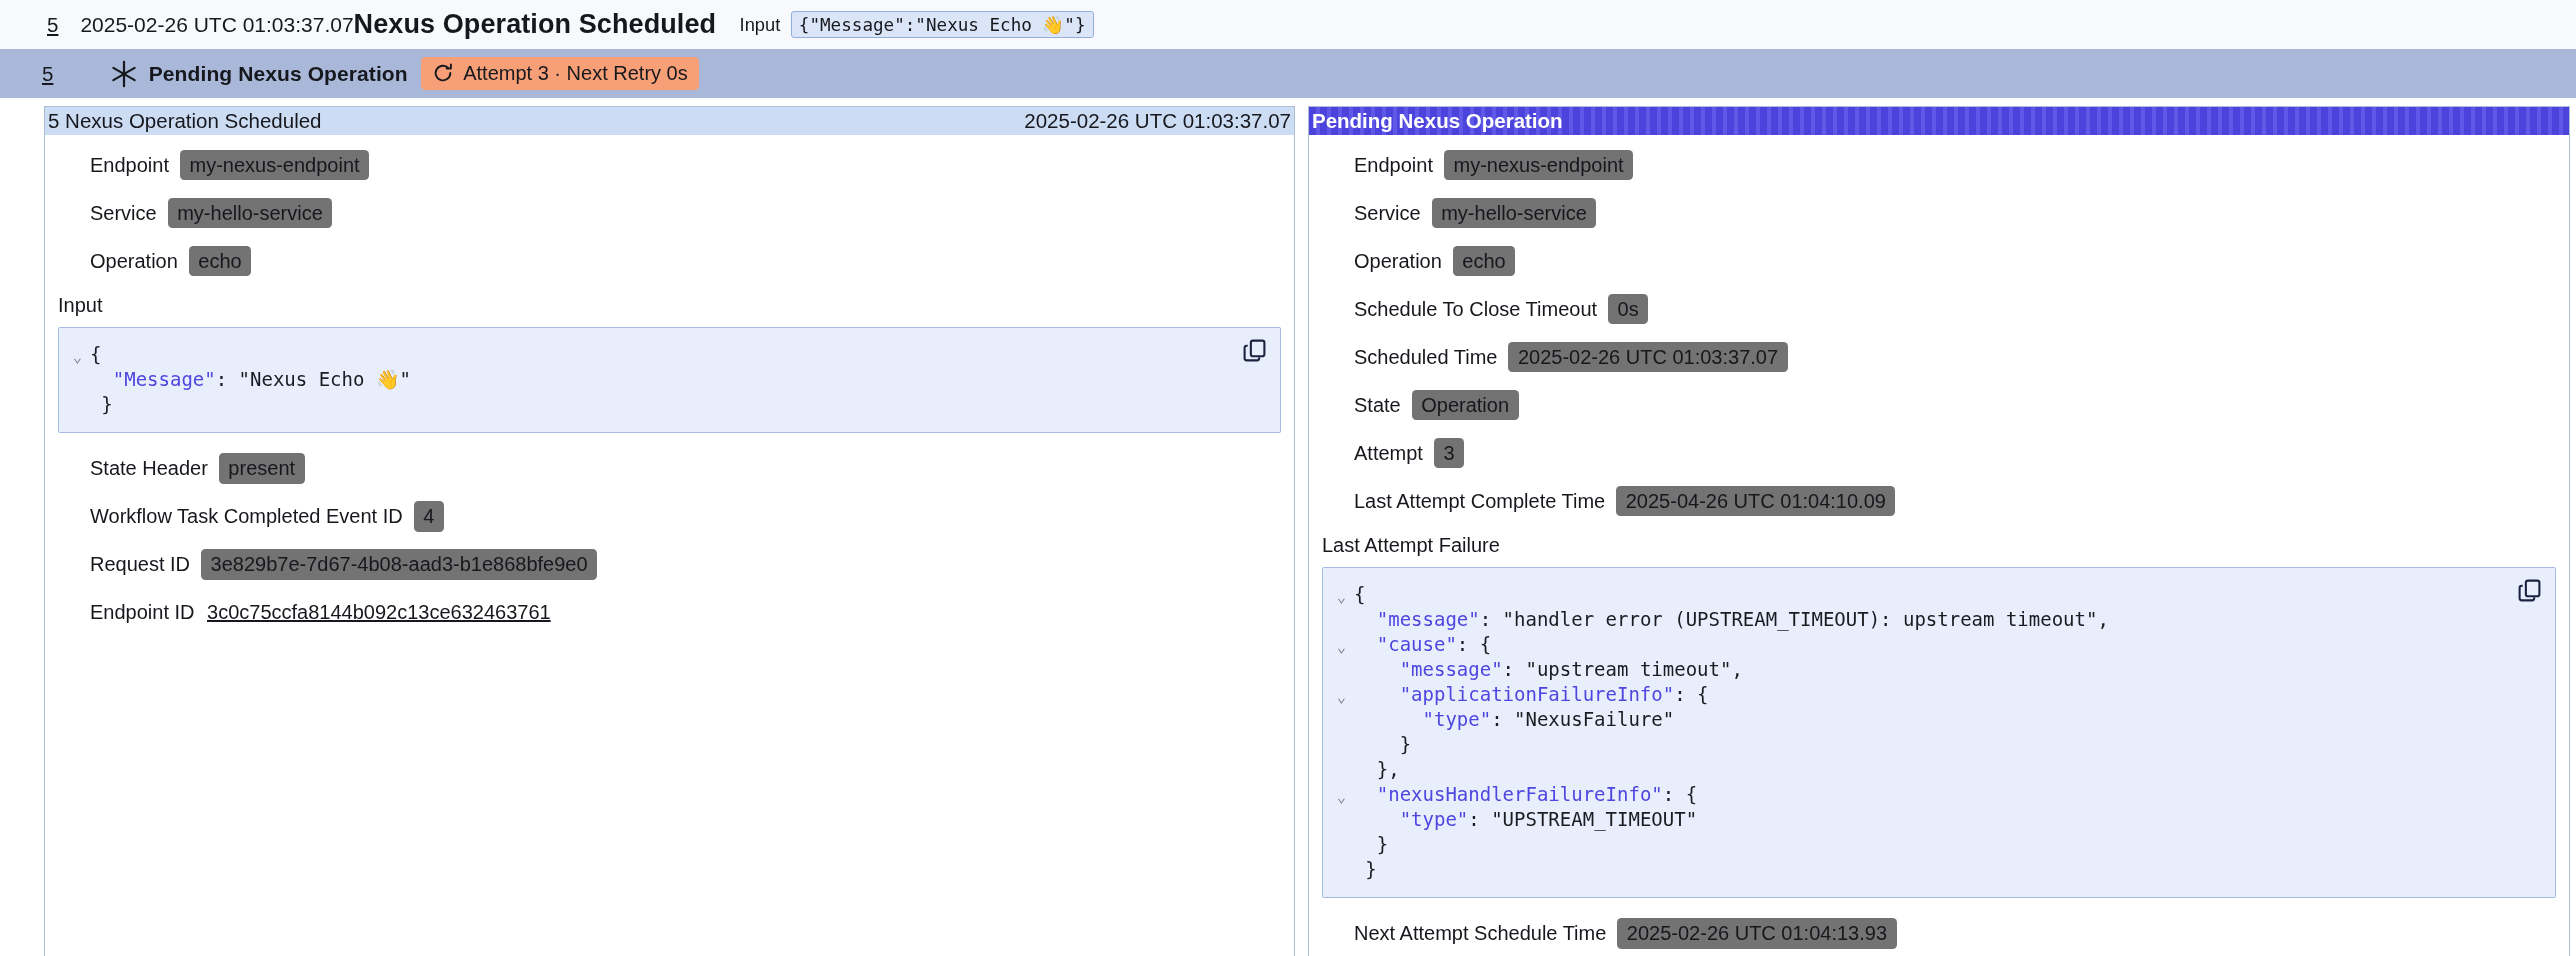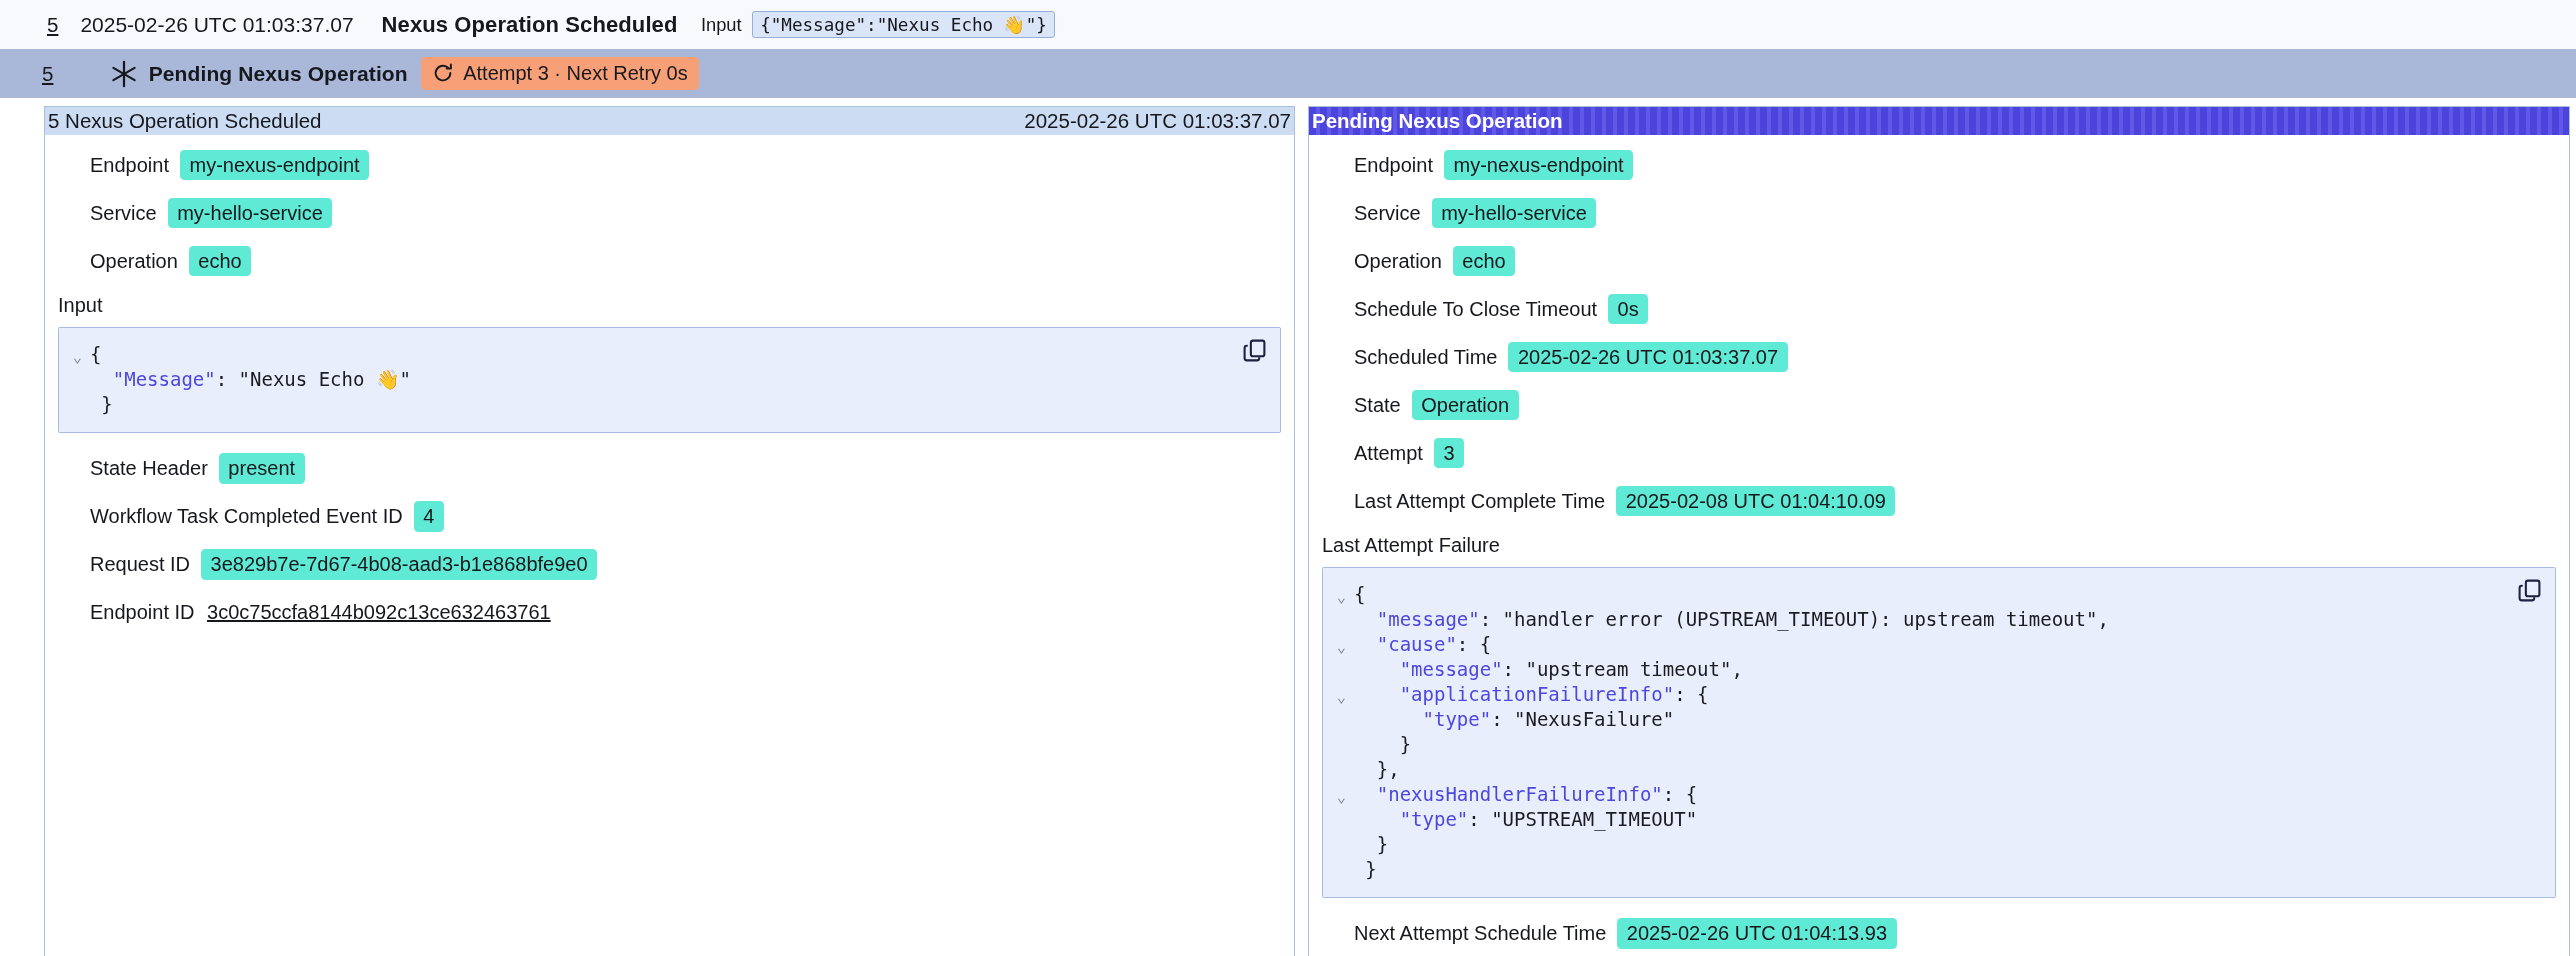--- a/index.html
+++ b/index.html
@@ -18,21 +18,21 @@
   .tl-dot   { position:absolute; left:5.1px;  top:64px; width:15.4px; height:15.4px; border-radius:50%;
               background:#17181c; box-shadow:0 0 0 3.7px #c7c3f2; }
   .tl-dots2 { position:absolute; left:9.5px; top:83px; height:13px; width:0; border-left:4.4px dotted #4a44df; }
 
   
   .ev-row { position:absolute; left:0; width:2576px; height:49px; display:flex; align-items:center; }
   #row1 { top:0; background:#f8f9fd; padding-left:47px; }
   #row2 { top:49px; background:#a9b8d9; padding-left:42px; }
   .ev-id { font-size:20.5px; font-weight:500; text-decoration:underline; color:#17181d; }
   .ev-ts { font-size:21px; margin-left:22px; }
-  .ev-title { font-size:22px; font-weight:700; margin-left:28px; letter-spacing:0.1px; }
+  .ev-title { font-size:27px; font-weight:700; letter-spacing:0.1px; }
   .ev-input-label { font-size:18.3px; margin-left:23.4px; }
   .ev-chip { margin-left:10.3px; font-family:"DejaVu Sans Mono", monospace; font-size:17.6px;
              background:#dbe5f8; border:1.5px solid #93aedd; border-radius:2.9px; padding:2.2px 7.3px; }
   #row2 .ev-title { margin-left:10.3px; font-size:21px; }
   .pending-icon { margin-left:57px; display:flex; align-items:center; }
   .retry-badge { margin-left:13px; background:#f7a078; border-radius:4.4px; padding:5.1px 11.7px;
                  display:flex; gap:8.8px; font-size:20px; font-weight:500; }
 
   
   .panel { position:absolute; top:106px; height:879px; background:#ffffff; border:0.7px solid #aabfd8; }
@@ -40,21 +40,21 @@
   #right-panel { left:1308px; width:1262px; }
   .panel-header { height:28px; display:flex; align-items:center; padding:0 3px; font-size:20.5px; font-weight:500; }
   #left-panel .panel-header { background:#ccdcf3; justify-content:space-between; }
   #right-panel .panel-header {
     background:repeating-linear-gradient(90deg,#4b43dc 0 6.6px,#6059e8 6.6px 11px);
     color:#ffffff; font-weight:600;
   }
   .panel-body { padding:14.6px 13px; }
 
   .field-row { display:flex; align-items:center; gap:11px; height:31px; margin-bottom:17px; font-size:20px;margin-left:32px; }
-  .field-value.badge { background:#5eead4; border-radius:4.4px; padding:3.7px 9.5px; }
+  .field-value.badge { background:#737373; border-radius:4.4px; padding:3.7px 9.5px; }
   .field-value.link  { text-decoration:underline; padding:0 1.5px; }
   .section-label { font-size:20px; margin:1.5px 0 10.3px 0; }
 
   .code-block { position:relative; background:#e8eefb; border:0.7px solid #a6bbe2; border-radius:1.5px;
                 padding:14.6px 44px 14.6px 5.9px; margin-bottom:20px;
                 font-family:"DejaVu Sans Mono", monospace; font-size:19px; line-height:25px; color:#1b1c22; }
   .code-line { display:flex; }
   .code-line span { white-space:pre; }
   .chev { width:25px; flex:none; color:#80849a; font-size:15.4px; text-align:center; transform:translateY(2.9px); }
   .json-key { color:#4d47e0; }
@@ -218,21 +218,21 @@
           <span class="field-value badge">Operation</span>
         </div>
 
         <div class="field-row">
           <span class="field-label">Attempt</span>
           <span class="field-value badge">3</span>
         </div>
 
         <div class="field-row">
           <span class="field-label">Last Attempt Complete Time</span>
-          <span class="field-value badge">2025-02-08 UTC 01:04:10.09</span>
+          <span class="field-value badge">2025-04-26 UTC 01:04:10.09</span>
         </div>
       </div>
 
     <div class="section-label">Last Attempt Failure</div>
 
     <div class="code-block">
       <span class="copy-btn">
         <svg viewBox="0 0 24 24" width="25" height="25">
           <rect x="8.5" y="2.5" width="13" height="15" rx="2" fill="none" stroke="#1d2240" stroke-width="2"></rect>
           <path d="M5.5 7.5h-1a2 2 0 0 0-2 2v10a2 2 0 0 0 2 2h10a2 2 0 0 0 2-2v-1" fill="none" stroke="#1d2240" stroke-width="2"></path>

